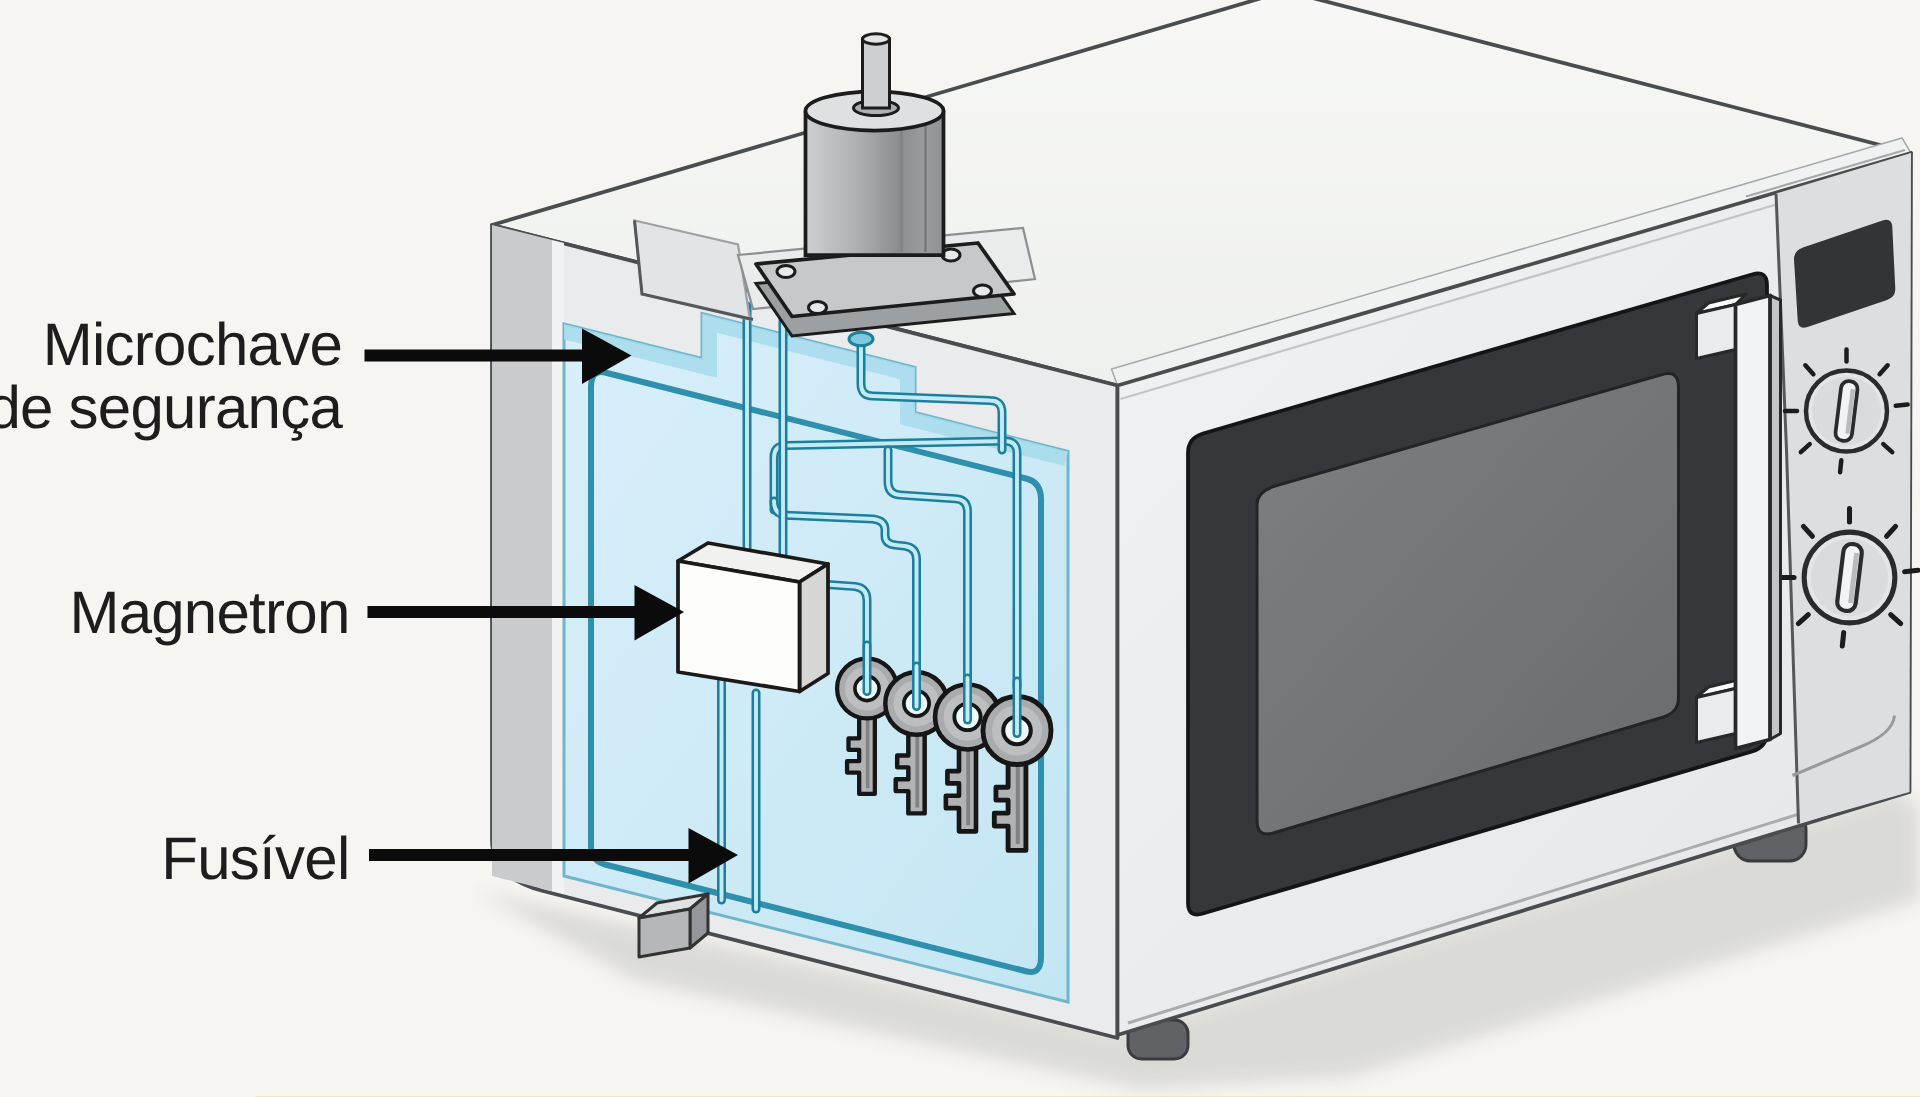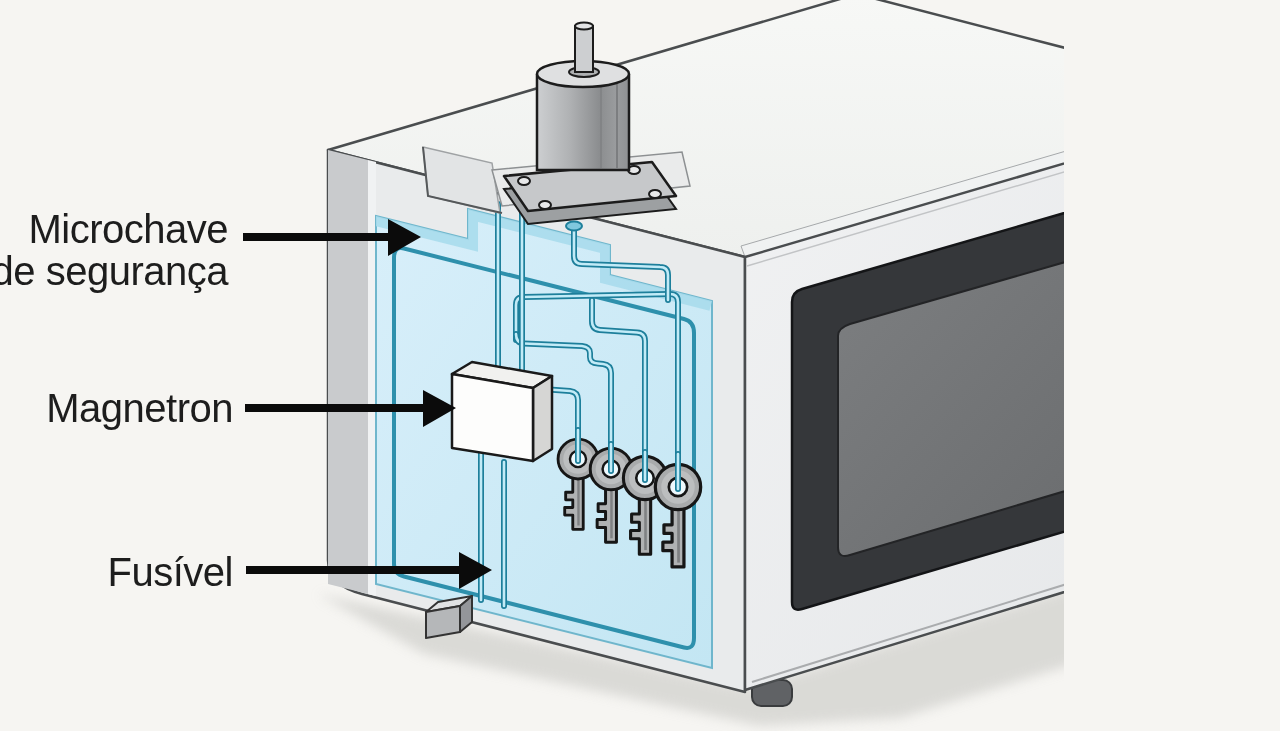--- a/index.html
+++ b/index.html
@@ -1,16 +1,16 @@
 <!DOCTYPE html>
 <html><head>
 <meta charset="utf-8">
 <style>
   html,body{margin:0;padding:0;background:#f6f5f2;}
-  .stage{position:relative;width:1064px;height:731px;overflow:hidden;background:#eab308;}
+  .stage{position:relative;width:1280px;height:731px;overflow:hidden;background:#eab308;}
   svg{display:block;}
   text.lbl{font-family:"Liberation Sans","DejaVu Sans",sans-serif;font-size:40px;fill:#1d1d1d;letter-spacing:-0.5px;}
   .wo{fill:none;stroke:#1d7f9b;stroke-width:6;stroke-linecap:round;stroke-linejoin:round;}
   .wi{fill:none;stroke:#c2ebf7;stroke-width:2.6;stroke-linecap:round;stroke-linejoin:round;}
   .outline{stroke:#4a4d4f;stroke-width:2.5;stroke-linejoin:round;}
 </style>
 </head>
 <body>
 
 <div class="stage">

